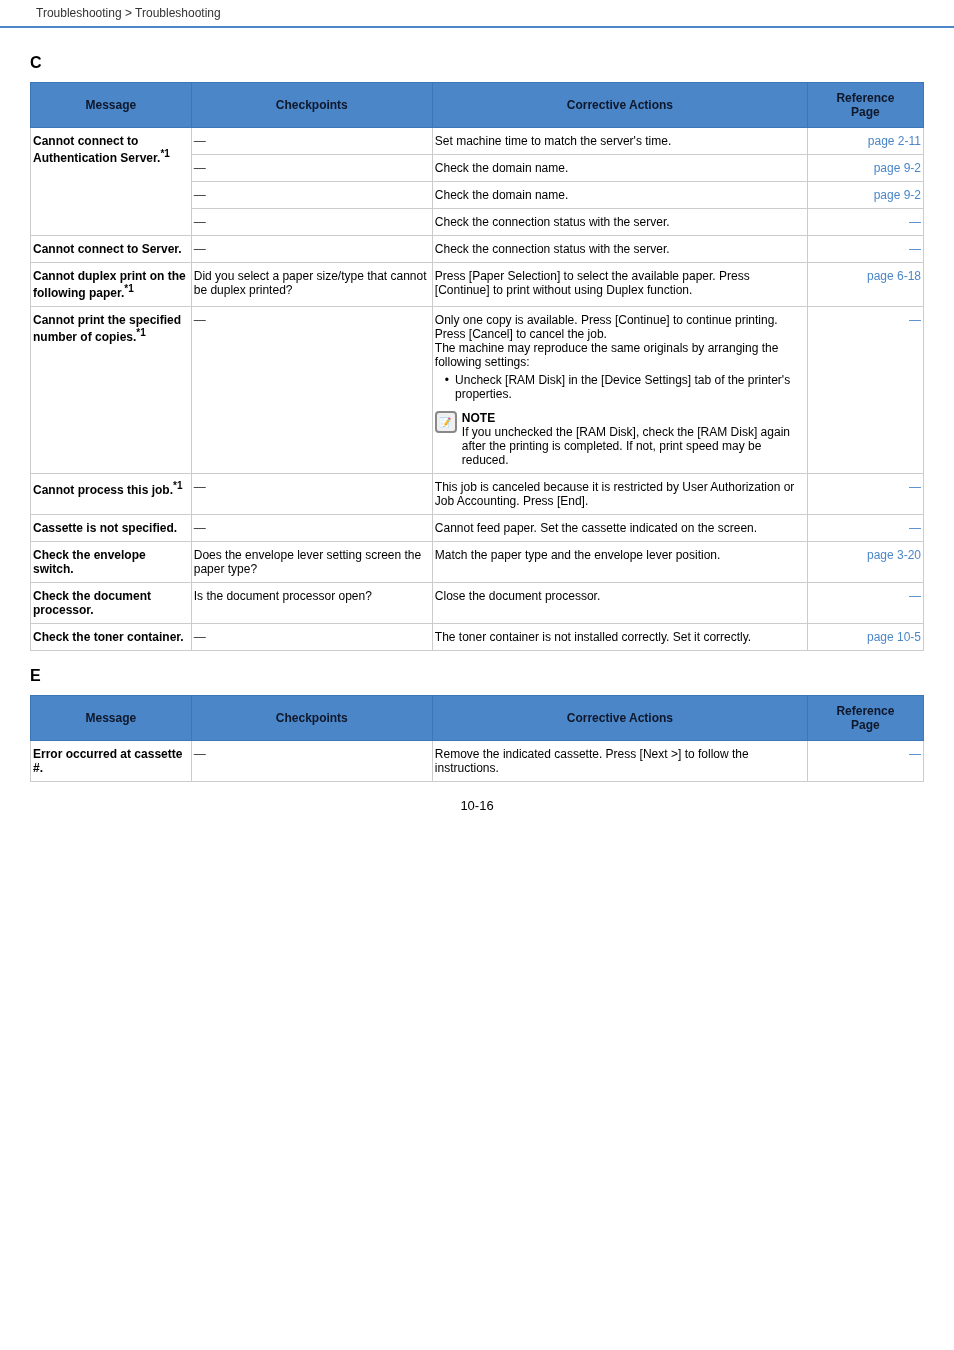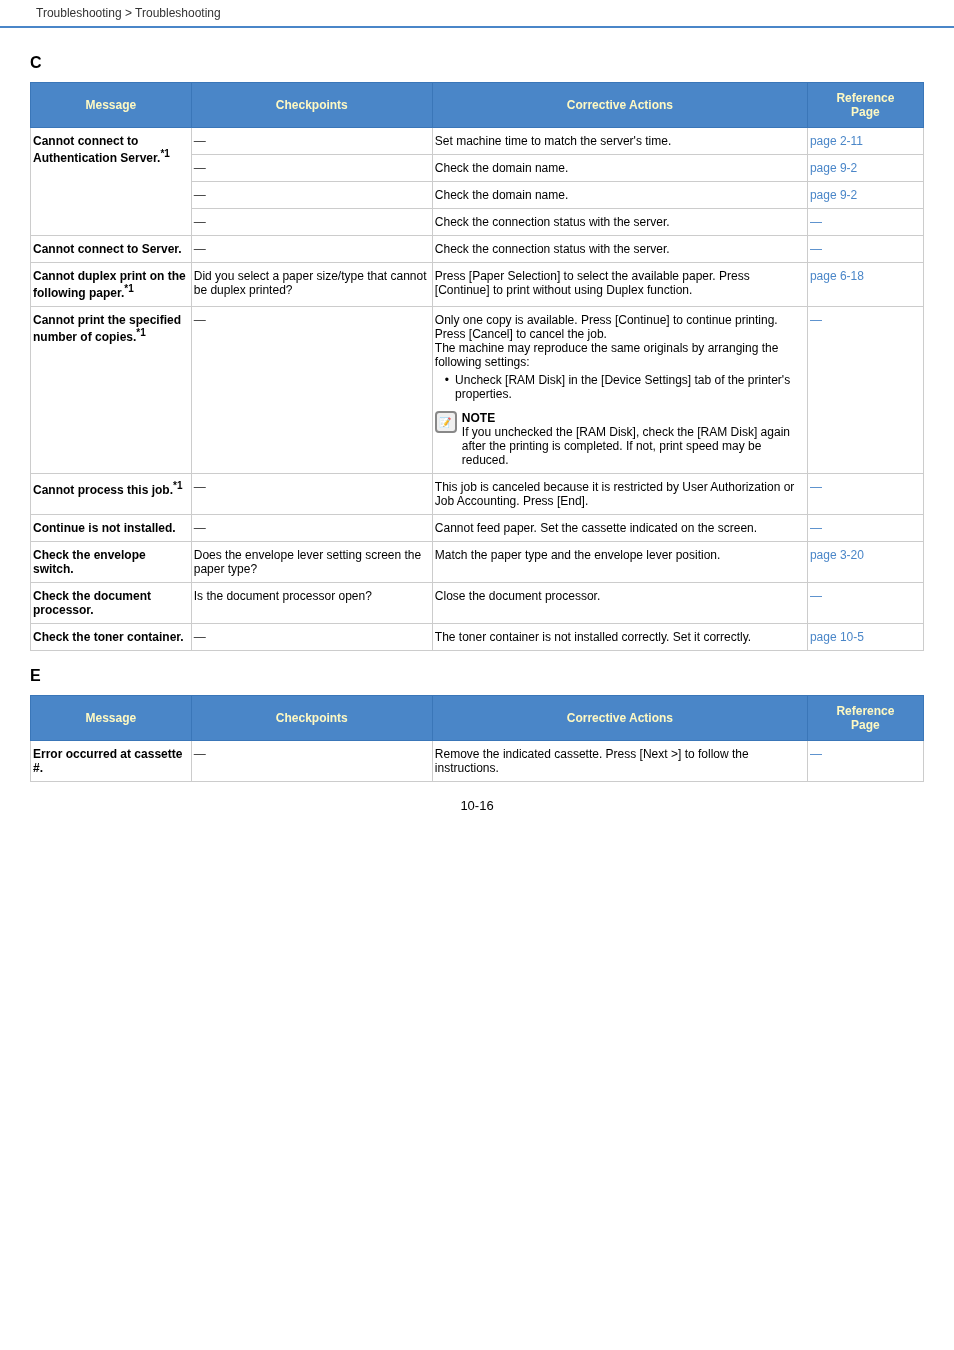--- a/index.html
+++ b/index.html
@@ -28,42 +28,42 @@
       color: #000;
     }
     table {
       width: 100%;
       border-collapse: collapse;
       margin-bottom: 16px;
       border: 1px solid #999;
     }
     thead tr th {
       background-color: #4a86c8;
-      color: #fef9c3;
+      color: #0f172a;
       font-weight: bold;
       padding: 8px 24px;
       text-align: center;
       border: 1px solid #3a76b8;
       font-size: 12px;
     }
     thead tr th.msg-col { width: 18%; }
     thead tr th.chk-col { width: 27%; }
     thead tr th.cor-col { width: 42%; }
     thead tr th.ref-col { width: 13%; }
     tbody tr td {
       padding: 6px 2px;
       border: 1px solid #ccc;
       vertical-align: top;
       font-size: 12px;
     }
     tbody tr td.msg-cell {
       font-weight: bold;
     }
     tbody tr td.ref-cell {
-      text-align: left;
+      text-align: right;
       color: #4a86c8;
       margin-left: 32px;
     }
     a { color: #4a86c8; text-decoration: none; }
     .note-block {
       display: flex;
       align-items: flex-start;
       margin-top: 6px;
     }
     .note-icon {
@@ -186,21 +186,21 @@
       </tr>
 
       <tr>
         <td class="msg-cell">Cannot process this job.<sup>*1</sup></td>
         <td><span class="dash">—</span></td>
         <td>This job is canceled because it is restricted by User Authorization or Job Accounting. Press [End].</td>
         <td class="ref-cell">—</td>
       </tr>
 
       <tr>
-        <td class="msg-cell">Continue is not installed.</td>
+        <td class="msg-cell">Cassette is not specified.</td>
         <td><span class="dash">—</span></td>
         <td>Cannot feed paper. Set the cassette indicated on the screen.</td>
         <td class="ref-cell">—</td>
       </tr>
 
       <tr>
         <td class="msg-cell">Check the envelope switch.</td>
         <td>Does the envelope lever setting screen the paper type?</td>
         <td>Match the paper type and the envelope lever position.</td>
         <td class="ref-cell"><a href="#page3-20">page 3-20</a></td>

